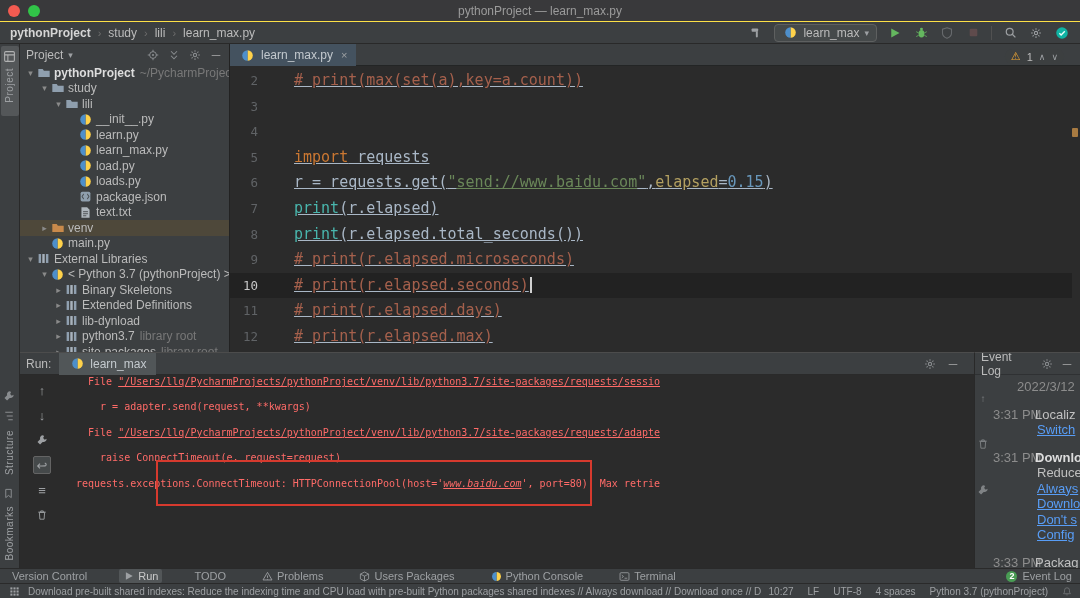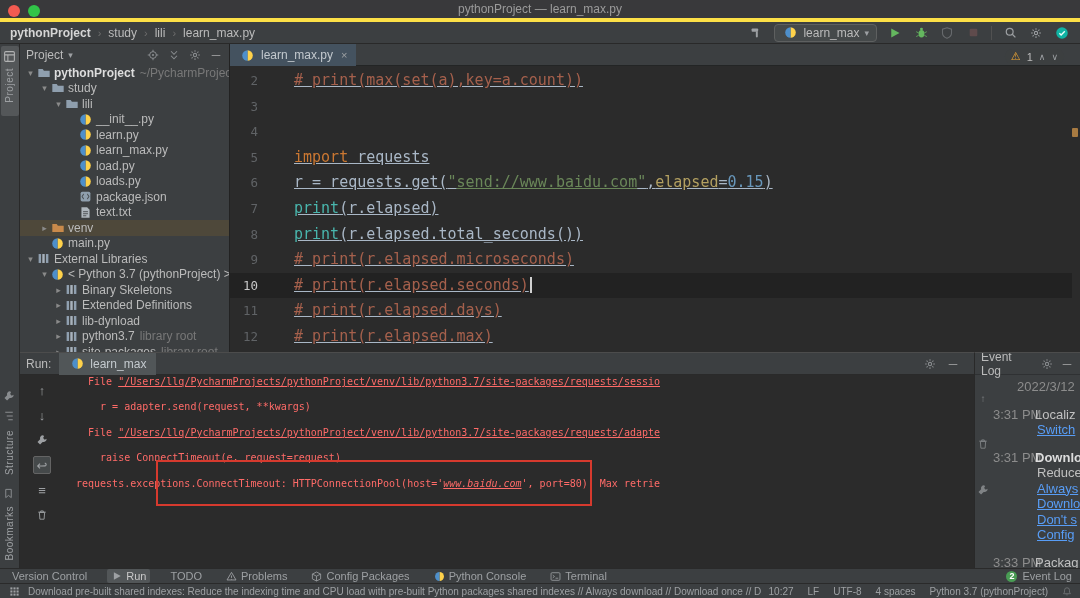--- a/index.html
+++ b/index.html
@@ -2,21 +2,21 @@
 <html><head>
 <meta charset="utf-8">
 <style>
   html,body{margin:0;padding:0;background:#1e1e1e;}
   *{box-sizing:border-box;}
   .app{position:relative;width:1080px;height:598px;background:#2b2b2b;overflow:hidden;
        font-family:"Liberation Sans",sans-serif;color:#a9b7c6;-webkit-font-smoothing:antialiased;}
 
   
   .titlebar{position:absolute;left:0;top:0;width:1080px;height:22px;background:#39393b;
-            border-bottom:4px solid #fde047;display:flex;align-items:center;justify-content:center;}
+            border-bottom:1px solid #fde047;display:flex;align-items:center;justify-content:center;}
   .titlebar .title{font-size:12px;color:#9b9b9b;}
   .traffic{position:absolute;left:8px;top:5px;display:flex;gap:8px;}
   .tl{width:12px;height:12px;border-radius:50%;}
   .tl.red{background:#f35b51;}
   .tl.green{background:#31c448;}
 
   
   .navbar{position:absolute;left:0;top:22px;width:1080px;height:22px;background:#3c3f41;
           border-bottom:1px solid #292929;display:flex;align-items:center;padding:0 10px;font-size:12px;}
   .crumbs{display:flex;align-items:center;gap:7px;}
@@ -647,21 +647,21 @@
             <div class="ev-row">
               <span class="ev-time">3:33 PM</span>
               <span class="ev-text">Packag</span>
             </div>
           </div>
         </div>
     </div>
   </div>
 
   <div class="toolwindow-bar">
-    <div style="display:flex;gap:16px;align-items:flex-end;" id="bb-items">
+    <div style="display:flex;gap:28px;align-items:flex-end;" id="bb-items">
         <div class="bb-item">
           <span>Version Control</span>
         </div>
         <div class="bb-item active">
           <span class="bb-icon">
             <svg viewBox="0 0 16 16" width="10" height="10">
               <path d="M3 2l11 6-11 6z" fill="#9da0a3"></path>
             </svg>
           </span>
           <span>Run</span>
@@ -678,21 +678,21 @@
           </span>
           <span>Problems</span>
         </div>
         <div class="bb-item">
           <span class="bb-icon">
             <svg viewBox="0 0 16 16" width="11" height="11">
               <path d="M8 1.5L14 4.5v7L8 14.5 2 11.5v-7z" fill="none" stroke="#9da0a3" stroke-width="1.2"></path>
               <path d="M2 4.5L8 7.5l6-3M8 7.5v7" stroke="#9da0a3" stroke-width="1.2" fill="none"></path>
             </svg>
           </span>
-          <span>Config Packages</span>
+          <span>Users Packages</span>
         </div>
         <div class="bb-item">
           <span class="bb-icon">
             <svg viewBox="0 0 16 16" width="13" height="13">
               <path d="M8 1.5a6.5 6.5 0 0 1 0 13z" fill="#ffd24a"></path>
               <path d="M8 1.5a6.5 6.5 0 0 0 0 13z" fill="#4e8fca"></path>
             </svg>
           </span>
           <span>Python Console</span>
         </div>

